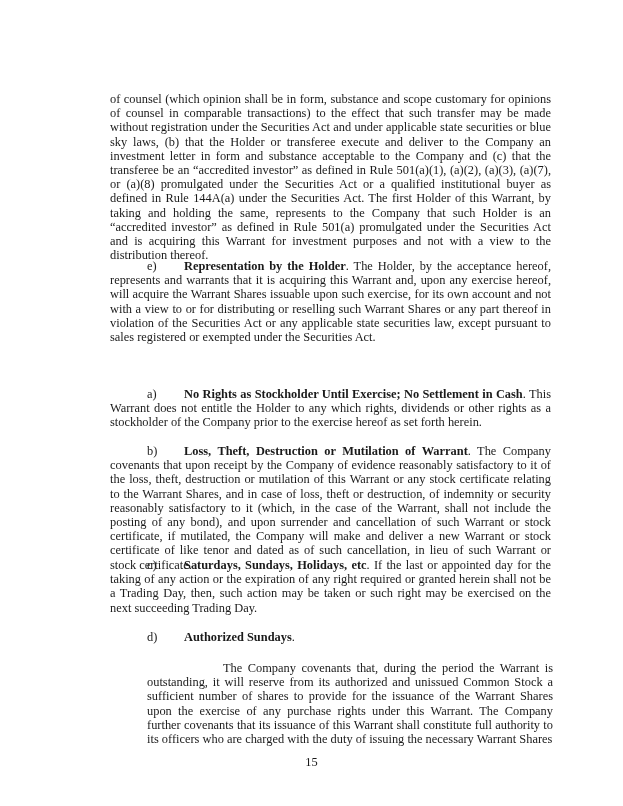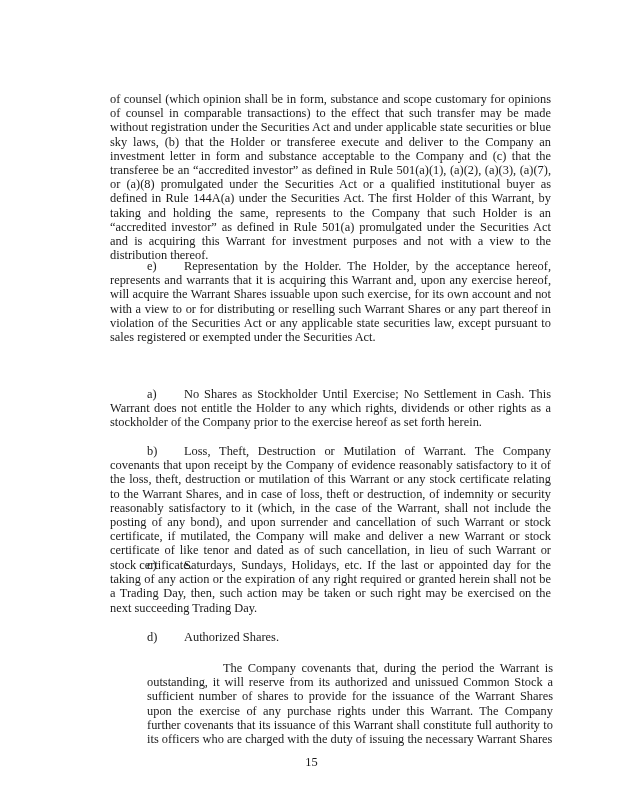--- a/index.html
+++ b/index.html
@@ -10,21 +10,21 @@
       font-size: 12.4px;
     }
     .page { position: absolute; left: 0; top: 0; width: 623px; height: 806px; margin-top: 20px; }
     .block {
       position: absolute; left: 110px; width: 441px;
       line-height: 14.2px; text-align: justify; text-align-last: left;
       margin: 0;
     }
     .first-indent { text-indent: 37px; }
     .label { display: inline-block; width: 37px; text-indent: 0; }
-    .heading { font-weight: normal; }
+    .heading { font-weight: bold; }
     .section {
       position: absolute; left: 73px; top: 338px; line-height: 14.2px;
     }
     .section .sec-num { display: inline-block; width: 74px; }
     .sub-block {
       position: absolute; left: 147px; width: 406px;
       line-height: 14.2px; text-align: justify; text-align-last: left; margin: 0;
     }
     .page-number {
       position: absolute; left: 0; width: 623px; top: 735px;
@@ -34,24 +34,24 @@
 </head>
 <body>
 
 <div class="page">
 
   <p class="block" style="top:72px;">of counsel (which opinion shall be in form, substance and scope customary for opinions of counsel in comparable transactions) to the effect that such transfer may be made without registration under the Securities Act and under applicable state securities or blue sky laws, (b) that the Holder or transferee execute and deliver to the Company an investment letter in form and substance acceptable to the Company and (c) that the transferee be an “accredited investor” as defined in Rule 501(a)(1), (a)(2), (a)(3), (a)(7), or (a)(8) promulgated under the Securities Act or a qualified institutional buyer as defined in Rule 144A(a) under the Securities Act. The first Holder of this Warrant, by taking and holding the same, represents to the Company that such Holder is an “accredited investor” as defined in Rule 501(a) promulgated under the Securities Act and is acquiring this Warrant for investment purposes and not with a view to the distribution thereof.</p>
 
   <p class="block first-indent" style="top:239px;"><span class="label">e)</span><span class="heading">Representation by the Holder</span><span>. The Holder, by the acceptance hereof, represents and warrants that it is acquiring this Warrant and, upon any exercise hereof, will acquire the Warrant Shares issuable upon such exercise, for its own account and not with a view to or for distributing or reselling such Warrant Shares or any part thereof in violation of the Securities Act or any applicable state securities law, except pursuant to sales registered or exempted under the Securities Act.</span></p>
 
 
-  <p class="block first-indent" style="top:367px;"><span class="label">a)</span><span class="heading">No Shares as Stockholder Until Exercise; No Settlement in Cash</span><span>. This Warrant does not entitle the Holder to any which rights, dividends or other rights as a stockholder of the Company prior to the exercise hereof as set forth herein.</span></p>
+  <p class="block first-indent" style="top:367px;"><span class="label">a)</span><span class="heading">No Rights as Stockholder Until Exercise; No Settlement in Cash</span><span>. This Warrant does not entitle the Holder to any which rights, dividends or other rights as a stockholder of the Company prior to the exercise hereof as set forth herein.</span></p>
 
   <p class="block first-indent" style="top:424px;"><span class="label">b)</span><span class="heading">Loss, Theft, Destruction or Mutilation of Warrant</span><span>. The Company covenants that upon receipt by the Company of evidence reasonably satisfactory to it of the loss, theft, destruction or mutilation of this Warrant or any stock certificate relating to the Warrant Shares, and in case of loss, theft or destruction, of indemnity or security reasonably satisfactory to it (which, in the case of the Warrant, shall not include the posting of any bond), and upon surrender and cancellation of such Warrant or stock certificate, if mutilated, the Company will make and deliver a new Warrant or stock certificate of like tenor and dated as of such cancellation, in lieu of such Warrant or stock certificate.</span></p>
 
   <p class="block first-indent" style="top:538px;"><span class="label">c)</span><span class="heading">Saturdays, Sundays, Holidays, etc</span><span>. If the last or appointed day for the taking of any action or the expiration of any right required or granted herein shall not be a Trading Day, then, such action may be taken or such right may be exercised on the next succeeding Trading Day.</span></p>
 
-  <p class="block first-indent" style="top:610px;"><span class="label">d)</span><span class="heading">Authorized Shares</span><span>.</span></p>
+  <p class="block first-indent" style="top:610px;"><span class="label">d)</span><span class="heading">Authorized Sundays</span><span>.</span></p>
 
   <p class="sub-block" style="top:641px; text-indent:76px;">The Company covenants that, during the period the Warrant is outstanding, it will reserve from its authorized and unissued Common Stock a sufficient number of shares to provide for the issuance of the Warrant Shares upon the exercise of any purchase rights under this Warrant. The Company further covenants that its issuance of this Warrant shall constitute full authority to its officers who are charged with the duty of issuing the necessary Warrant Shares</p>
 
   <div class="page-number">15</div>
 </div>
 
 </body></html>

